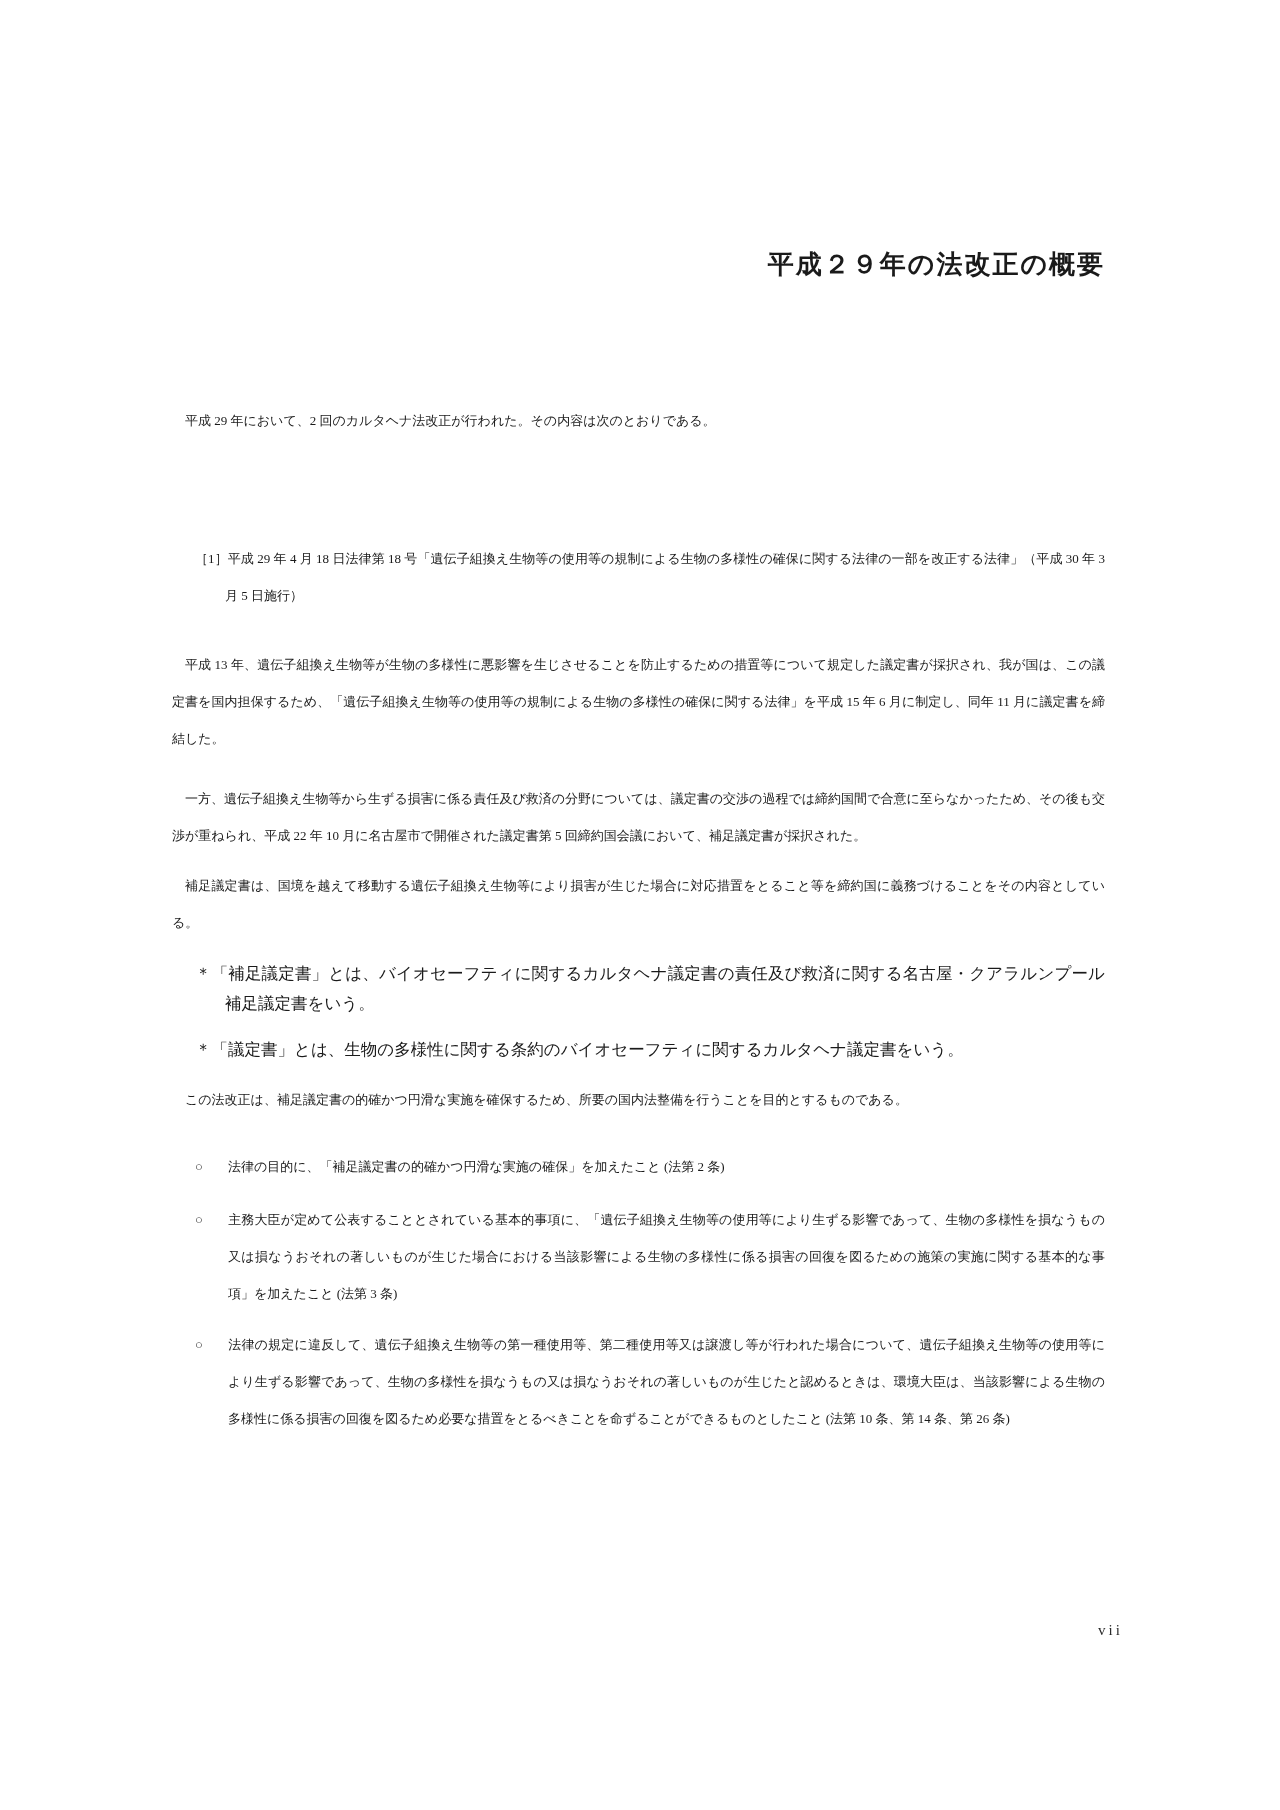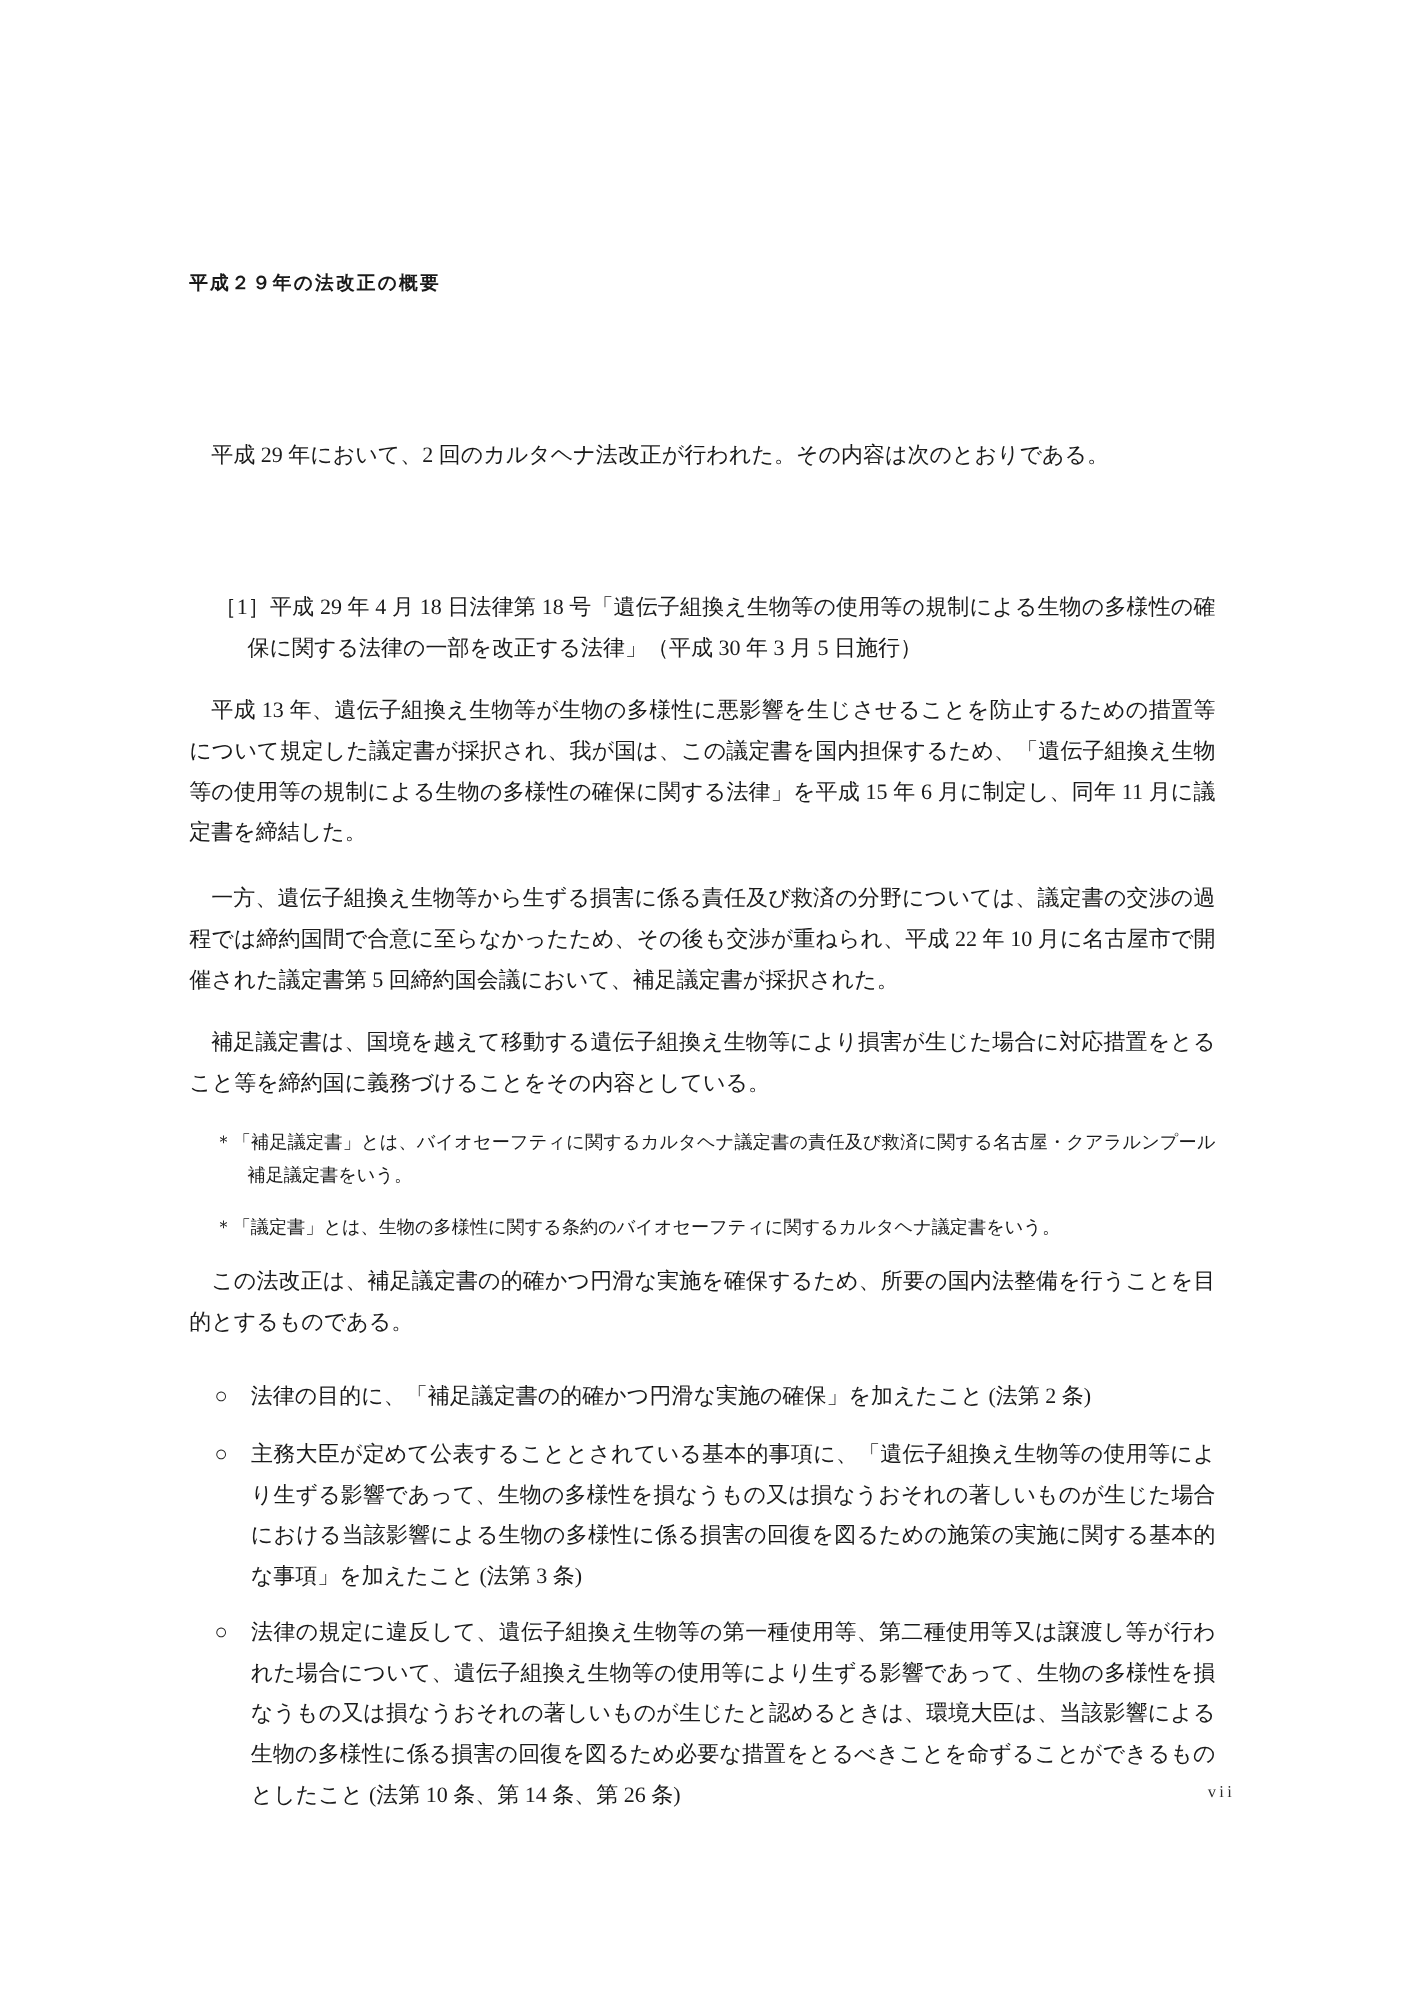--- a/index.html
+++ b/index.html
@@ -12,47 +12,47 @@
     width: 1280px;
     height: 1810px;
     margin: 0 auto;
     background: #ffffff;
     box-sizing: border-box;
     padding: 230px 175px 0 172px;
     color: #1a1a1a;
     overflow: hidden;
   }
   .doc-title {
-    text-align: left;
+    text-align: right;
     font-family: "Liberation Sans", "DejaVu Sans", sans-serif;
     font-weight: bold;
-    font-size: 17px;
+    font-size: 26px;
     line-height: 34px;
     letter-spacing: 2px;
   }
   .body-text {
     font-family: "Liberation Serif", "DejaVu Serif", serif;
-    font-size: 20px;
+    font-size: 13px;
     line-height: 37px;
     text-align: justify;
   }
   .intro {
     margin-top: 121px;
     text-indent: 1em;
   }
   .section-heading {
     margin-top: 101px;
     padding-left: 53px;
     text-indent: -30px;
   }
   .para {
     margin-top: 0;
     text-indent: 1em;
   }
-  .para-first { margin-top: 14px; }
+  .para-first { margin-top: 32px; }
   .para-second { margin-top: 23px; }
   .notes {
     margin-top: 2px;
     font-family: "Liberation Sans", "DejaVu Sans", sans-serif;
     font-size: 16.5px;
     line-height: 30px;
   }
   .note {
     padding-left: 53px;
     text-indent: -30px;

